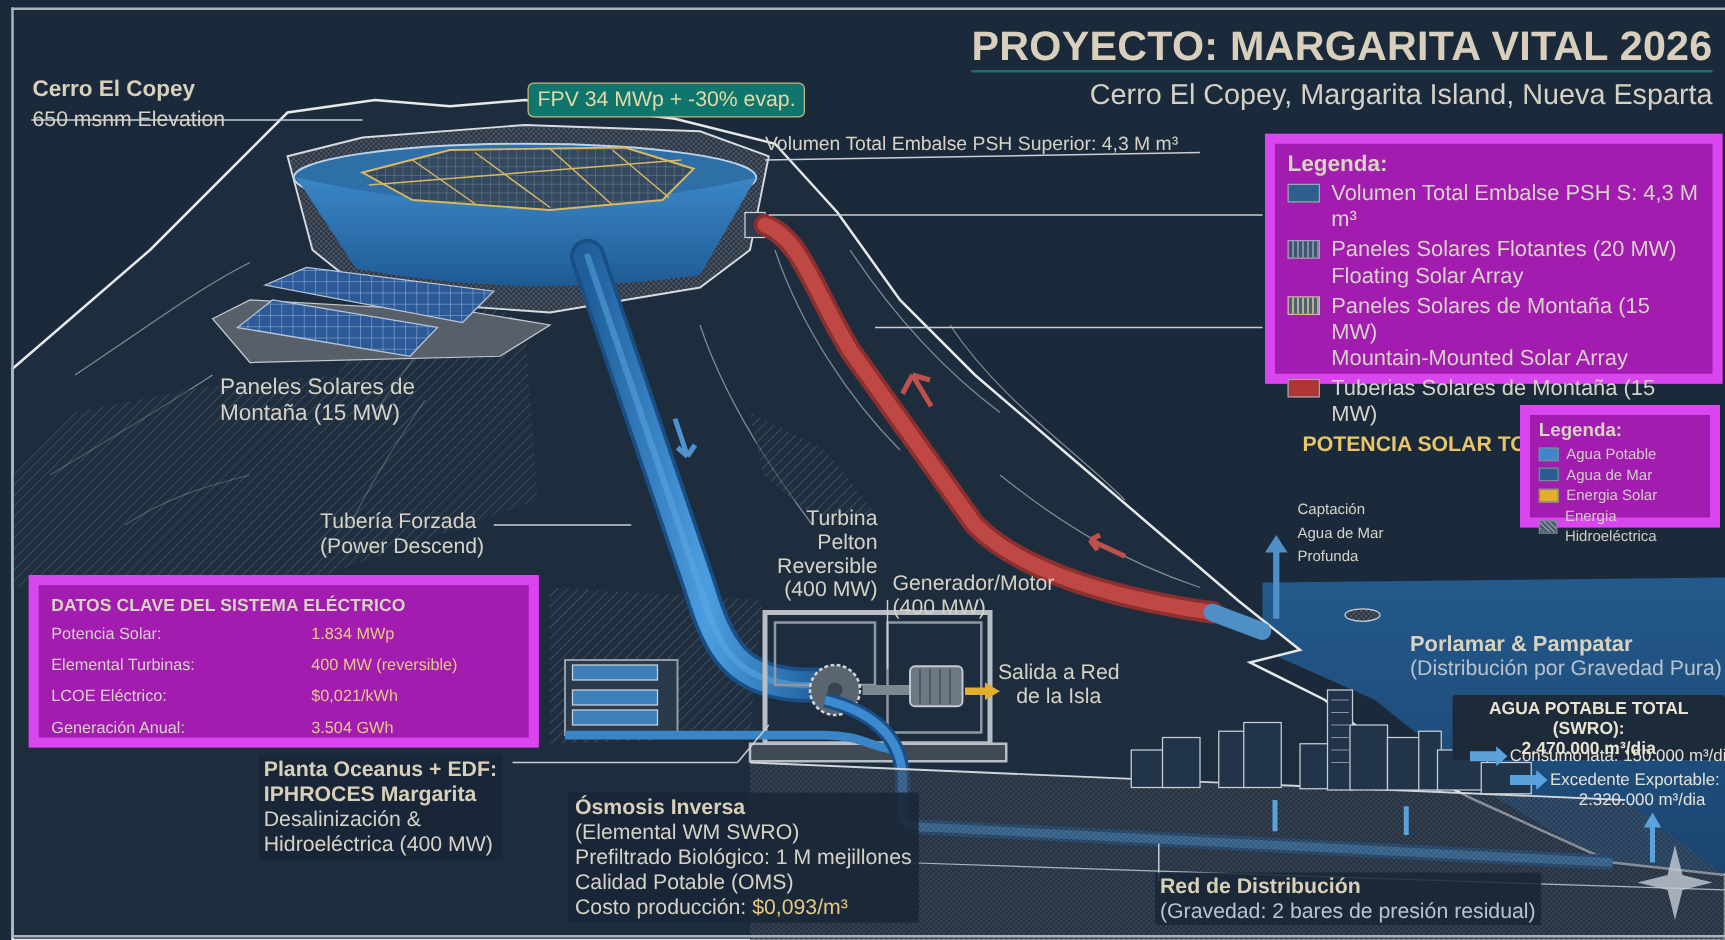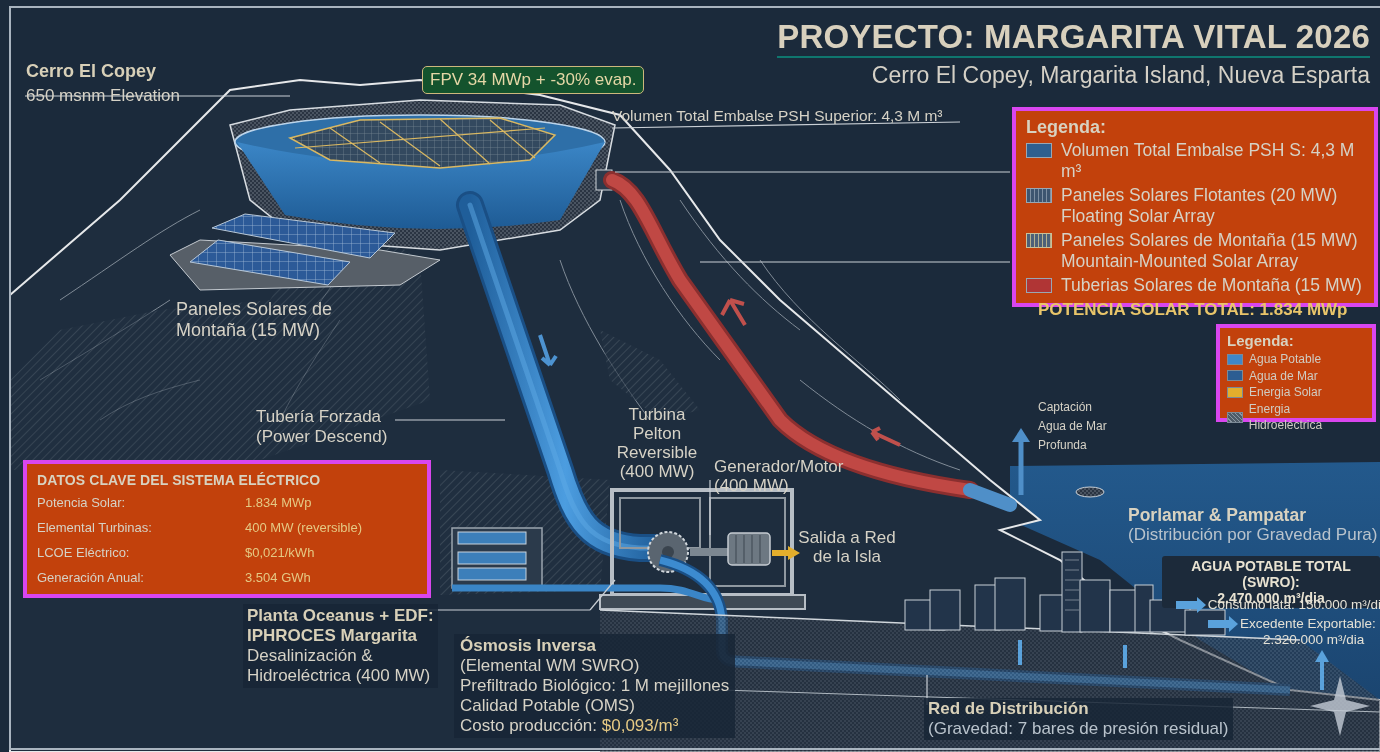--- a/index.html
+++ b/index.html
@@ -7,22 +7,22 @@
   body { font-family: "Liberation Sans", sans-serif; color: #d9d4c4; position: relative; }
   .canvas { position: absolute; left: 0; top: 0; width: 1380px; height: 752px; background: #1b2a3b; }
   .frame { position: absolute; left: 9px; top: 6px; width: 1371px; height: 744px; border: 2px solid #a9b4bf; border-right: none; }
   svg.scene { position: absolute; left: 0; top: 0; }
   .abs { position: absolute; }
   .title { right: 10px; top: 18px; font-size: 33px; font-weight: bold; color: #d8d0bd; letter-spacing: 0.2px; border-bottom: 2px solid #0f766e; padding-bottom: 0; line-height: 38px; }
   .subtitle { right: 10px; top: 62px; font-size: 23px; color: #d4d0c6; }
   .lbl { color: #d6d2c6; font-size: 17px; line-height: 20px; }
   .lbl-b { font-weight: bold; color: #d8d0b8; }
   .gold { color: #e5c984; }
-  .callout { border: 1.5px solid #cdb77c; border-radius: 5px; padding: 3px 7px; font-size: 17px; color: #e5d7a6; background: #14532d; }
-  .box { border: 4px solid #d946ef; background: #c2410c; }
+  .callout { border: 1.5px solid #cdb77c; border-radius: 5px; padding: 3px 7px; font-size: 17px; color: #e5d7a6; background: #0f766e; }
+  .box { border: 8px solid #d946ef; background: #a21caf; }
   .legend1 { left: 1012px; top: 107px; width: 366px; height: 200px; padding: 6px 10px; }
   .legend1 .head { font-size: 18px; font-weight: bold; color: #d8d2c0; margin-bottom: 2px; }
   .legend1 .row { display: flex; align-items: flex-start; font-size: 17.5px; line-height: 21px; color: #d6d2c6; margin-bottom: 3px; }
   .legend1 .sw { width: 26px; height: 15px; margin-right: 9px; margin-top: 3px; border: 1px solid #9aa7b3; flex-shrink: 0; }
   .legend1 .total { font-size: 17px; font-weight: bold; color: #e8c56a; margin-top: 4px; padding-left: 12px; }
   .legend2 { left: 1216px; top: 324px; width: 160px; height: 98px; padding: 4px 7px; }
   .legend2 .head { font-size: 15px; font-weight: bold; color: #d8d2c0; margin-bottom: 2px; }
   .legend2 .row { display: flex; align-items: center; font-size: 12px; line-height: 16.5px; color: #d0ccc2; }
   .legend2 .sw { width: 16px; height: 11px; margin-right: 6px; border: 1px solid #7c8a97; }
   .datos { left: 23px; top: 460px; width: 408px; height: 138px; padding: 8px 10px; }
@@ -220,21 +220,21 @@
   <div class="abs lbl" style="left:176px; top:299px; font-size:18px; line-height:21px;">
     <div>Paneles Solares de</div>
     <div>Montaña (15 MW)</div>
   </div>
 
   <div class="abs lbl" style="left:256px; top:407px; font-size:17px; line-height:20px;">
     <div>Tubería Forzada</div>
     <div>(Power Descend)</div>
   </div>
 
-  <div class="abs lbl" style="left:612px; top:405px; width:90px; text-align:center; font-size:17px; line-height:19px;">
+  <div class="abs lbl" style="left:612px; top:405px; width:90px; text-align:right; font-size:17px; line-height:19px;">
     <div>Turbina</div>
     <div>Pelton</div>
     <div>Reversible</div>
     <div>(400 MW)</div>
   </div>
 
   <div class="abs lbl" style="left:714px; top:457px; font-size:17px; line-height:19px;">
     <div>Generador/Motor</div>
     <div>(400 MW)</div>
   </div>
@@ -314,21 +314,21 @@
     <div class="row">
         <span class="k">LCOE Eléctrico:</span>
         <span class="v">$0,021/kWh</span>
       </div>
     <div class="row">
         <span class="k">Generación Anual:</span>
         <span class="v">3.504 GWh</span>
       </div>
   </div>
 
-  <div class="abs panel-dark" style="left:207px; top:604px; padding:2px 4px; font-size:17px; line-height:20px;margin-left:36px;">
+  <div class="abs panel-dark" style="left:207px; top:604px; padding:2px 4px; font-size:17px; line-height:20px;">
     <div class="lbl-b">Planta Oceanus + EDF:</div>
     <div class="lbl-b">IPHROCES Margarita</div>
     <div class="lbl">Desalinización &amp;</div>
     <div class="lbl">Hidroeléctrica (400 MW)</div>
   </div>
 
   <div class="abs panel-dark" style="left:454px; top:634px; padding:2px 6px; font-size:17px; line-height:19.5px;">
     <div class="lbl-b">Ósmosis Inversa</div>
     <div class="lbl">(Elemental WM SWRO)</div>
     <div class="lbl">Prefiltrado Biológico: 1 M mejillones</div>
@@ -349,16 +349,16 @@
     <span>Consumo lata: 150.000 m³/dia</span>
   </div>
   <div class="abs" style="left:1208px; top:616px; font-size:13.5px; color:#e4e1d6; line-height:16px; white-space:nowrap;">
     <span class="arrow-r" style="position:absolute; left:0; top:4px;"></span>
     <div style="padding-left:32px;">Excedente Exportable:</div>
     <div style="padding-left:55px;">2.320.000 m³/dia</div>
   </div>
 
   <div class="abs panel-dark" style="left:924px; top:698px; padding:1px 4px; font-size:17px; line-height:20px;">
     <div class="lbl-b">Red de Distribución</div>
-    <div class="lbl" style="color:#b9c3cc;">(Gravedad: 7 bares de presión residual)</div>
+    <div class="lbl" style="color:#b9c3cc;">(Gravedad: 2 bares de presión residual)</div>
   </div>
 
 </div>
 
 </body></html>

